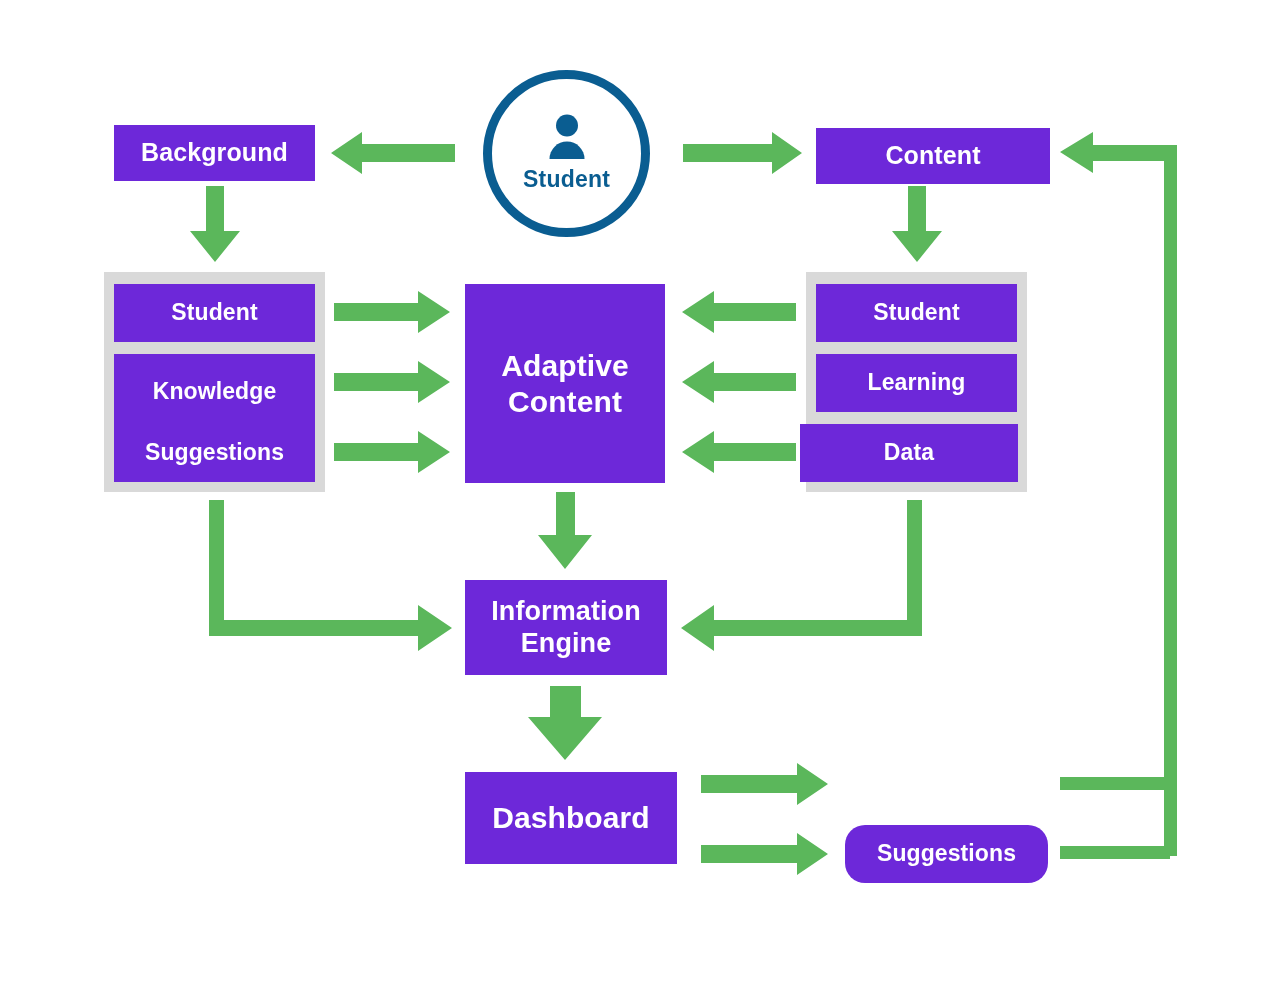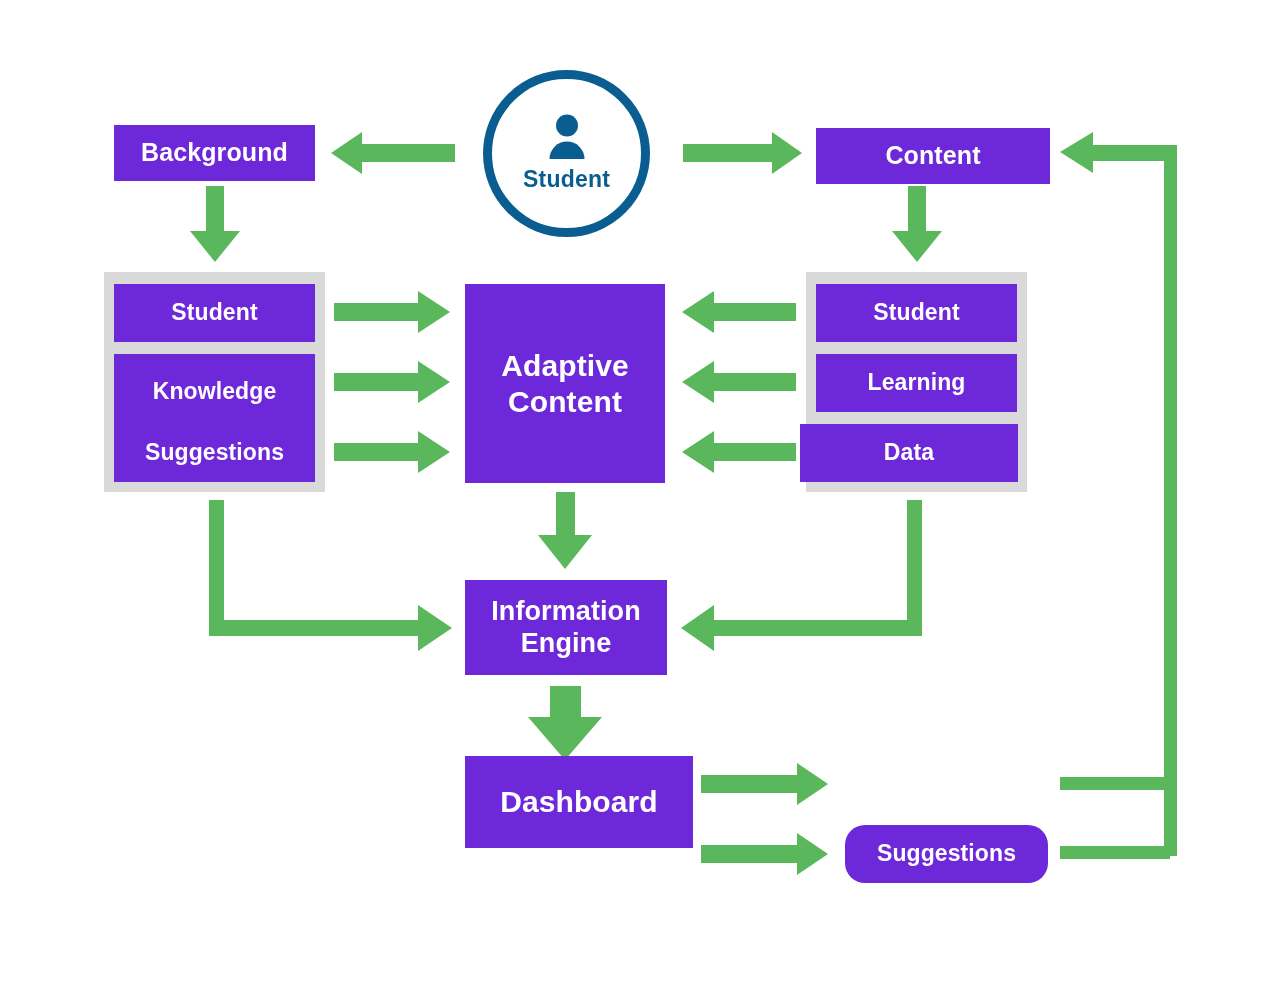--- a/index.html
+++ b/index.html
@@ -173,17 +173,17 @@
   <div class="node fs-30" style="left:465px; top:284px; width:200px; height:199px; flex-direction:column;">
     <span>Adaptive</span>
     <span>Content</span>
   </div>
 
   <div class="node fs-27" style="left:465px; top:580px; width:202px; height:95px; flex-direction:column;">
     <span>Information</span>
     <span>Engine</span>
   </div>
 
-  <div class="node fs-30" style="left:465px; top:756px; width:228px; height:92px;">Dashboard</div>
+  <div class="node fs-30" style="left:465px; top:772px; width:212px; height:92px;">Dashboard</div>
 
   <div class="node fs-23" style="left:845px; top:825px; width:203px; height:58px;border-radius:20px;">Suggestions</div>
 
 </div>
 
 </body></html>

